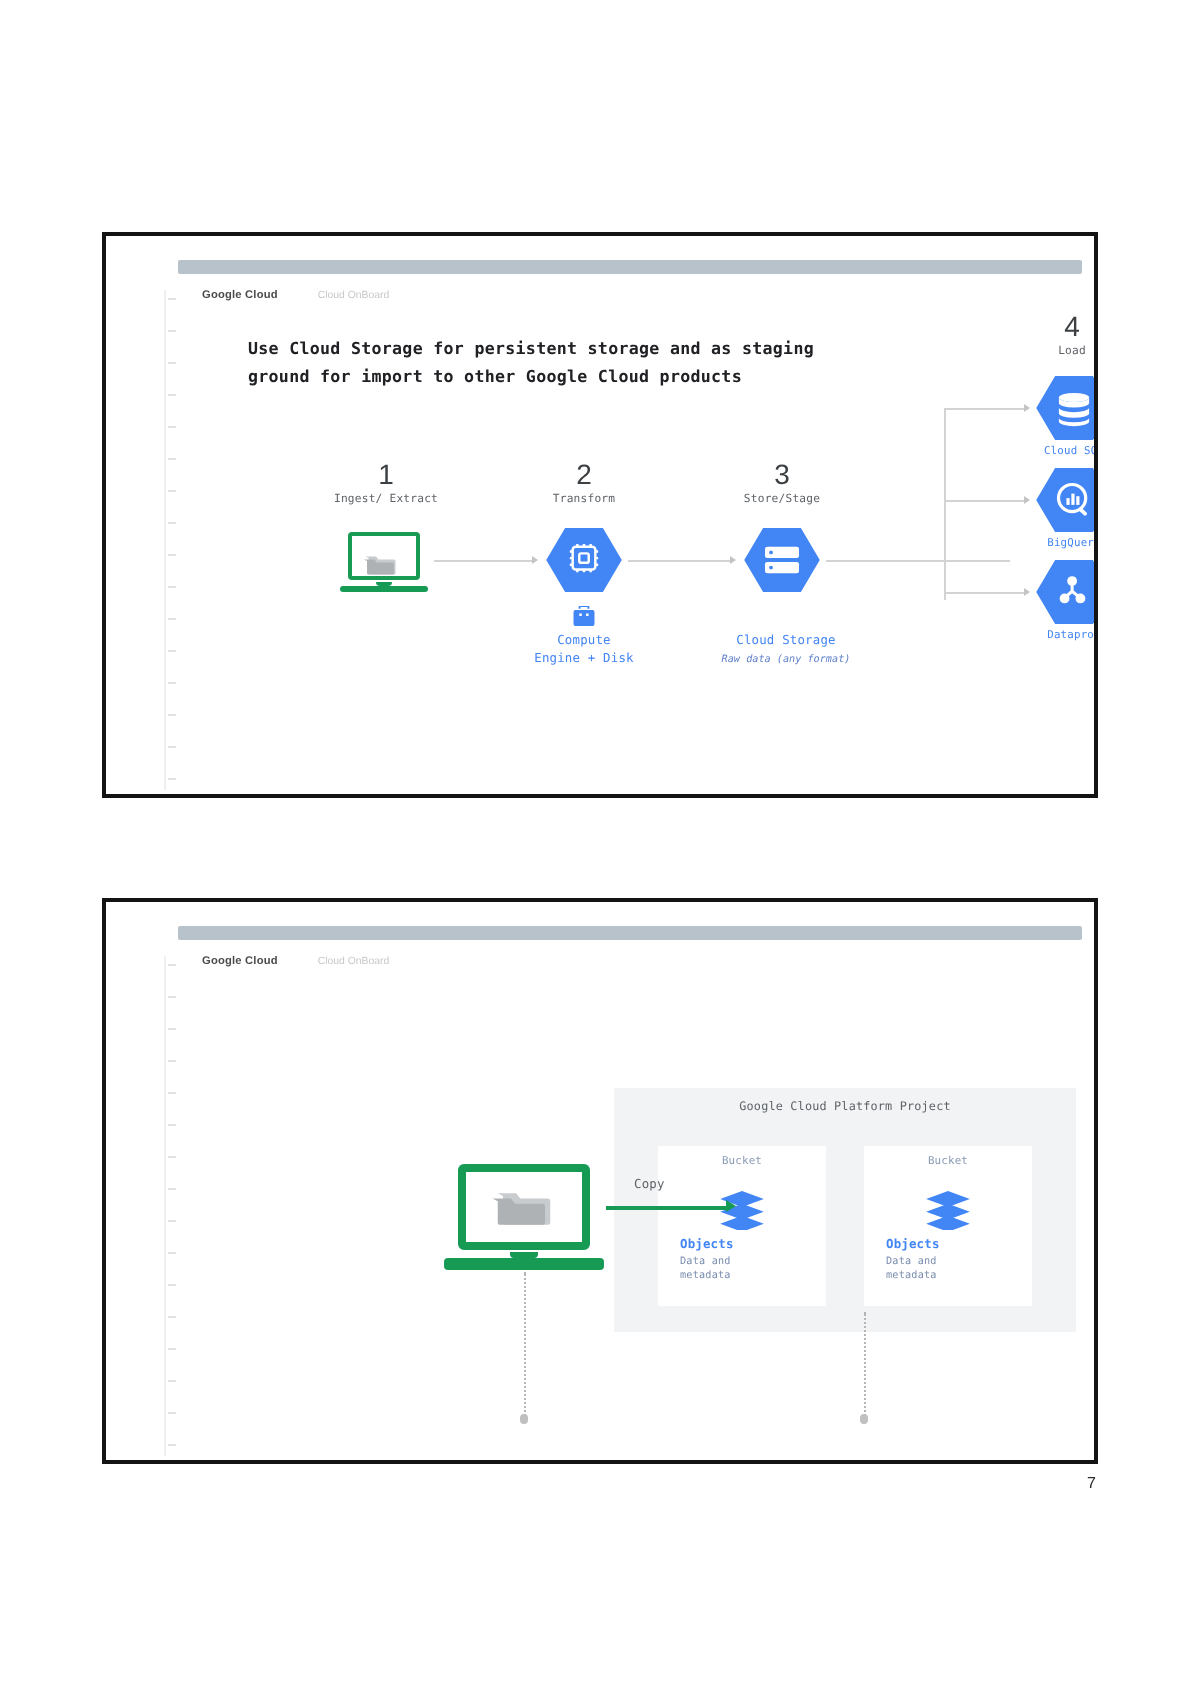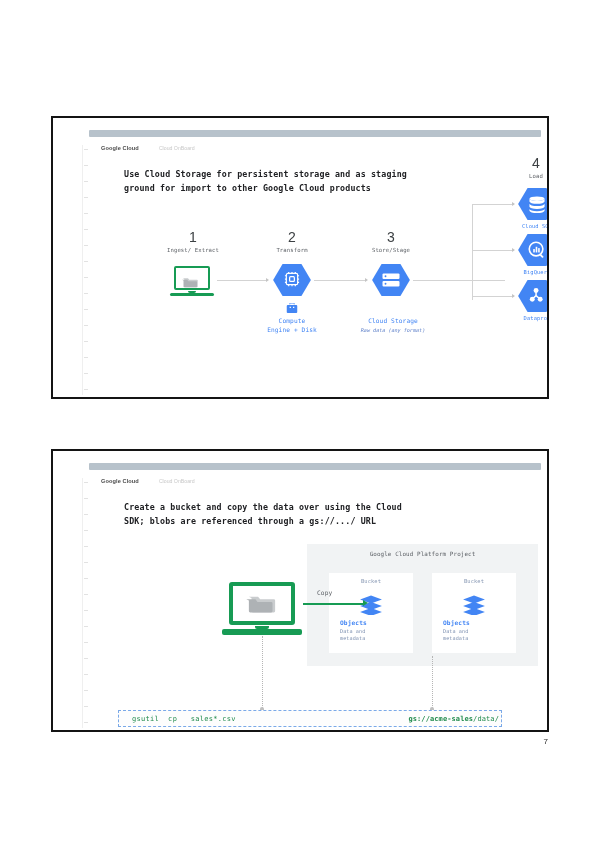--- a/index.html
+++ b/index.html
@@ -548,22 +548,20 @@
           <i style="top:212px"></i>
           <i style="top:228px"></i>
         <i style="top:244px"></i>
       </div>
 
       <div class="brand-row">
         <span class="brand-logo">Google Cloud</span>
         <span class="brand-sub">Cloud OnBoard</span>
       </div>
 
-      <div class="slide-title">Create a bucket and copy the data over using the Cloud
-SDK;  blobs are referenced through a gs://.../ URL</div>
 
       <div class="gcp-project">
         <div class="gcp-project-title">Google Cloud Platform Project</div>
 
         <div class="bucket" id="bucket-1">
           <div class="bucket-title">Bucket</div>
           <div class="bucket-icon">
             <svg viewBox="0 0 26 22" width="24" height="20">
               <polygon points="13,0.6 25,5 13,9.4 1,5" fill="#4285f4"></polygon>
               <polygon points="13,7.6 25,12 13,16.4 1,12" fill="#4285f4"></polygon>
@@ -607,23 +605,19 @@
       </div>
 
       <div class="copy-label">Copy</div>
       <div class="copy-arrow"></div>
 
       <div class="dotted-v" id="dot-1"></div>
       <div class="dotted-v" id="dot-2"></div>
       <div class="dot-cap" id="cap-1"></div>
       <div class="dot-cap" id="cap-2"></div>
 
-      <div class="cmd-bar">
-        <span class="cmd-left">gsutil  cp   sales*.csv</span>
-        <span class="cmd-right"><span>gs://acme-sales</span><span class="plain">/data/</span></span>
-      </div>
 
     </div>
   </div>
 
   <div class="page-num">7</div>
 
 </div>
 
 </body></html>

